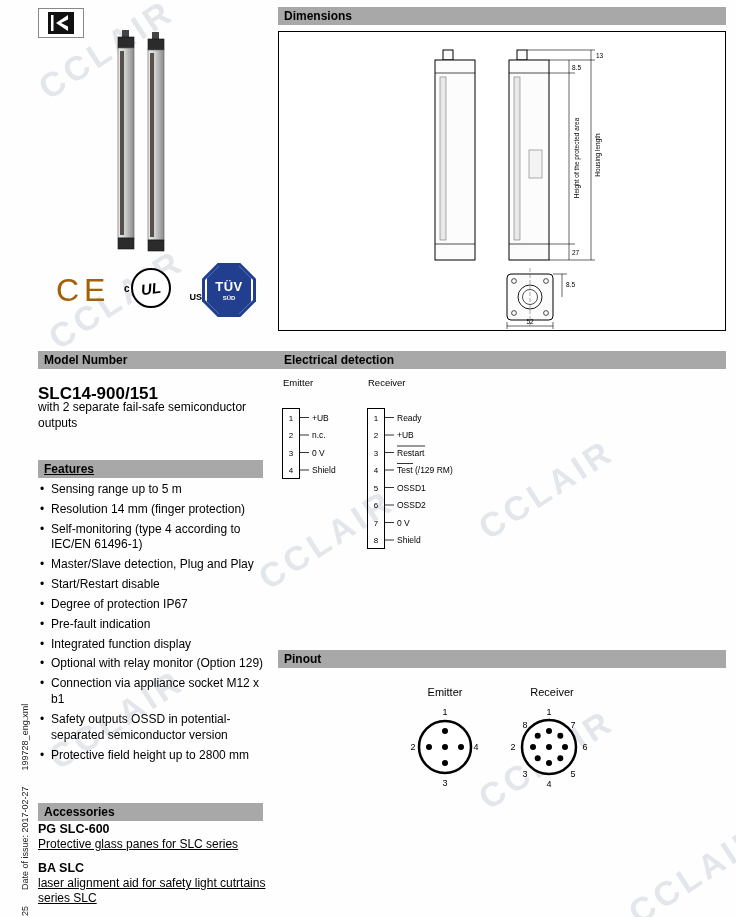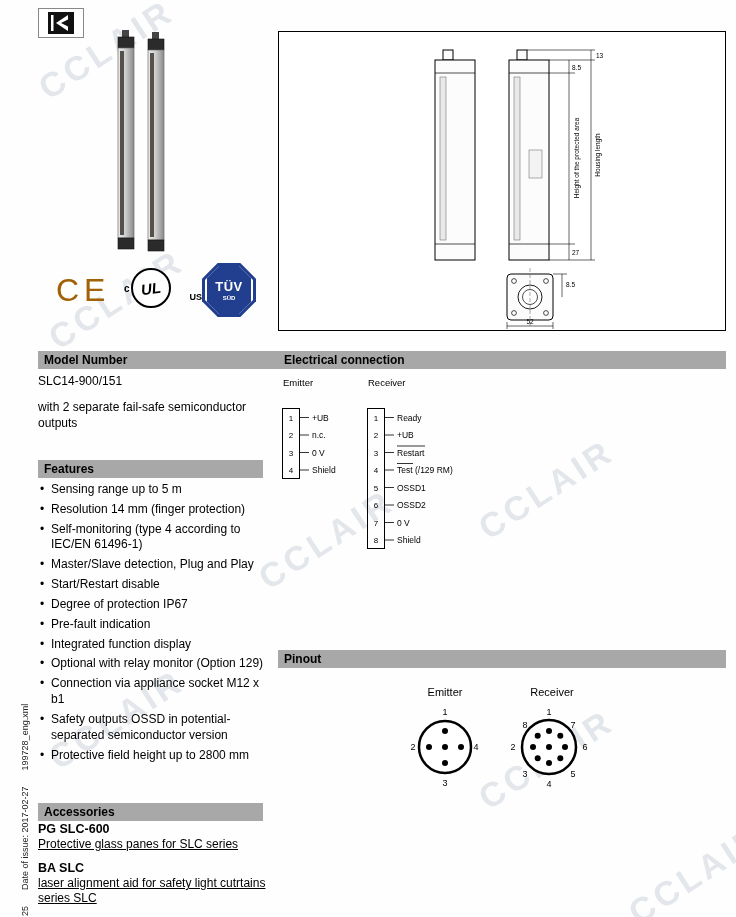--- a/index.html
+++ b/index.html
@@ -31,21 +31,21 @@
   .ul-us { font-size:9px; font-weight:bold; margin-left:19px; align-self:flex-end; padding-bottom:6px; }
 
   .tuv, .tuv-inner, .tuv-core { clip-path:polygon(29% 0,71% 0,100% 29%,100% 71%,71% 100%,29% 100%,0 71%,0 29%);
         display:flex; align-items:center; justify-content:center; }
   .tuv { position:absolute; left:202px; top:263px; width:54px; height:54px; background:#223f8f; }
   .tuv-inner { width:48px; height:48px; background:#ffffff; }
   .tuv-core { width:44px; height:61px; background:#223f8f; flex-direction:column; }
   .tuv-text { color:#fff; font-weight:bold; font-size:13px; letter-spacing:0.5px; }
   .tuv-sub { color:#fff; font-weight:bold; font-size:6px; margin-top:1px; }
 
-  .model-number { position:absolute; left:38px; top:374px; font-size:12px; font-weight:normal; }
+  .model-number { position:absolute; left:38px; top:384px; font-size:17px; font-weight:bold; }
   .model-desc { position:absolute; left:38px; top:400px; width:230px; font-size:12px; line-height:1.3; }
 
   .features-list { position:absolute; left:38px; top:482px; width:228px; list-style:none; }
   .features-list li { position:relative; padding-left:13px; font-size:12px; line-height:1.32; margin-bottom:4px; }
   .features-list li::before { content:"\2022"; position:absolute; left:2px; top:0; font-size:12px; }
 
   .accessories-block { position:absolute; left:38px; top:822px; width:232px; }
   .acc-name { font-size:12.5px; font-weight:bold; margin-bottom:1px; }
   .acc-desc { font-size:12px; line-height:1.25; margin-bottom:9px;text-decoration:underline; }
 
@@ -130,21 +130,21 @@
         <div class="tuv-text">TÜV</div>
         <div class="tuv-sub">SÜD</div>
       </div>
     </div>
   </div>
 
   <div class="section-header" style="left:38px;top:351px;width:242px;">Model Number</div>
   <div class="model-number">SLC14-900/151</div>
   <div class="model-desc">with 2 separate fail-safe semiconductor outputs</div>
 
-  <div class="section-header" style="left:38px;top:460px;width:225px;">Features</div>
+  <div class="section-header" style="left:38px;top:460px;width:225px;text-decoration:underline;">Features</div>
   <ul class="features-list">
     <li>Sensing range up to 5 m</li>
     <li>Resolution 14 mm (finger protection)</li>
     <li>Self-monitoring (type 4 according to IEC/EN 61496-1)</li>
     <li>Master/Slave detection, Plug and Play</li>
     <li>Start/Restart disable</li>
     <li>Degree of protection IP67</li>
     <li>Pre-fault indication</li>
     <li>Integrated function display</li>
     <li>Optional with relay monitor (Option 129)</li>
@@ -154,20 +154,21 @@
   </ul>
 
   <div class="section-header" style="left:38px;top:803px;width:225px;">Accessories</div>
   <div class="accessories-block">
     <div class="acc-name">PG SLC-600</div>
     <div class="acc-desc">Protective glass panes for SLC series</div>
     <div class="acc-name">BA SLC</div>
     <div class="acc-desc">laser alignment aid for safety light cutrtains series SLC</div>
   </div>
 
+  <div class="section-header" style="left:278px;top:7px;width:448px;">Dimensions</div>
   <div class="dims-box">
     <svg width="446" height="298" viewBox="0 0 446 298">
 
       <g stroke="#000" stroke-width="1" fill="#fcfcfc">
         <rect x="164" y="18" width="10" height="10"></rect>
         <rect x="156" y="28" width="40" height="200"></rect>
         <rect x="238" y="18" width="10" height="10"></rect>
         <rect x="230" y="28" width="40" height="200"></rect>
       </g>
       <g stroke="#000" stroke-width="0.7">
@@ -209,21 +210,21 @@
       <text class="dtext" x="317" y="26">13</text>
       <text class="dtext" x="293" y="38">8.5</text>
       <text class="dtext-mid" x="300" y="126" transform="rotate(-90 300 126)">Height of the protected area</text>
       <text class="dtext-mid" x="321" y="123" transform="rotate(-90 321 123)">Housing length</text>
       <text class="dtext" x="293" y="223">27</text>
       <text class="dtext" x="287" y="255">8.5</text>
       <text class="dtext-mid" x="251" y="292">52</text>
     </svg>
   </div>
 
-  <div class="section-header" style="left:278px;top:351px;width:448px;">Electrical connection</div>
+  <div class="section-header" style="left:278px;top:351px;width:448px;">Electrical detection</div>
   <div class="elec-label" style="left:283px;top:377px;">Emitter</div>
   <div class="elec-label" style="left:368px;top:377px;">Receiver</div>
 
   <svg style="position:absolute;left:282px;top:406px;" width="150" height="80" viewBox="0 0 150 80">
     <rect class="pinbox" x="0.5" y="2.5" width="17" height="70"></rect>
     <text class="pnum" x="9" y="14.5">1</text>
     <line class="pline" x1="17.5" y1="11.5" x2="27" y2="11.5"></line>
     <text class="plabel" x="30" y="14.5">+UB</text>
     <text class="pnum" x="9" y="32">2</text>
     <line class="pline" x1="17.5" y1="29" x2="27" y2="29"></line>

